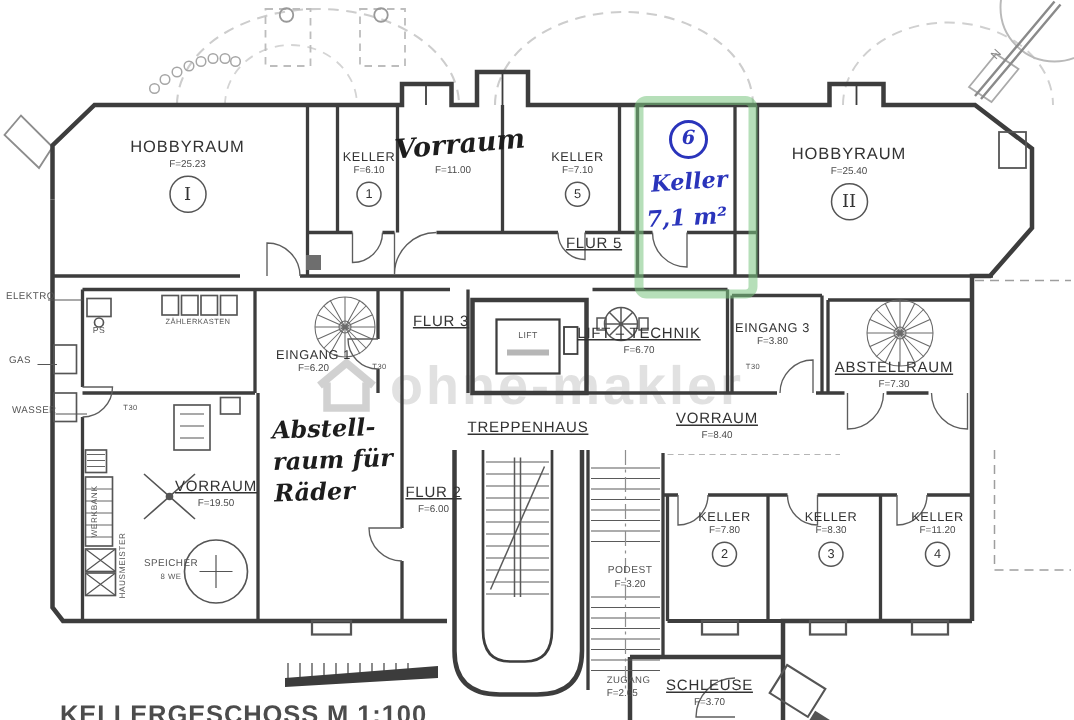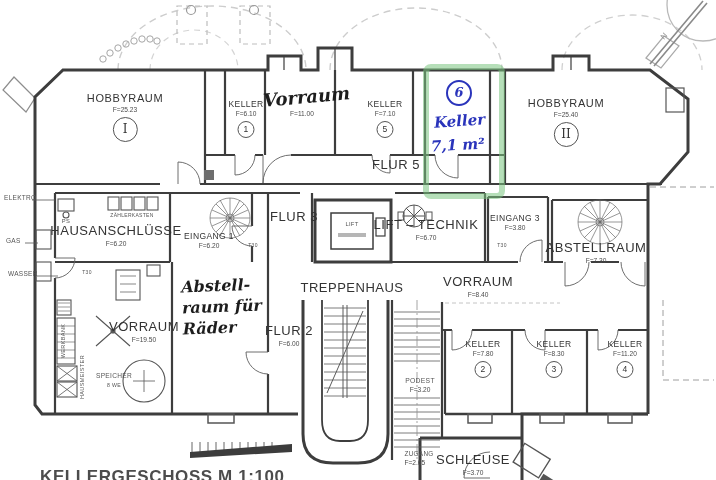--- a/index.html
+++ b/index.html
@@ -2,21 +2,21 @@
 <html><head>
 <meta charset="utf-8">
 <style>
   html,body{margin:0;padding:0;background:#ffffff;}
   .canvas{position:relative;width:716px;height:480px;background:#fff;overflow:hidden;
           font-family:"Liberation Sans",sans-serif;color:#333;}
   svg.plan{position:absolute;left:0;top:0;}
   .lbl{position:absolute;transform:translateX(-50%);text-align:center;line-height:1.2;white-space:nowrap;}
   .rname{font-size:8.5px;letter-spacing:.4px;color:#333;text-align:right;}
   .lg .rname{font-size:11px;letter-spacing:.6px;}
-  .md .rname{font-size:13px;letter-spacing:.5px;}
+  .md .rname{font-size:10px;letter-spacing:.5px;text-decoration:underline;}
   .rarea{font-size:6.6px;color:#4a4a4a;margin-top:1px;}
   .circ{margin:3px auto 0;width:15px;height:15px;border:1px solid #555;border-radius:50%;
         font-size:8.5px;line-height:15px;color:#333;}
   .circ.roman{width:23px;height:23px;font-size:12px;line-height:23px;font-family:"DejaVu Serif",serif;}
   .tiny{font-size:5.8px;color:#555;letter-spacing:.3px;}
   .vert{position:absolute;transform:rotate(-90deg);transform-origin:center;font-size:5.5px;
         letter-spacing:.4px;color:#555;white-space:nowrap;}
   .hand{position:absolute;font-family:"DejaVu Serif",serif;font-style:italic;font-weight:700;
         color:#1d1d1d;white-space:nowrap;}
   .blue{color:#2a34bb;}
@@ -205,20 +205,26 @@
       <rect x="540" y="414" width="24" height="9" stroke-width="1.5"></rect>
       <rect x="608" y="414" width="24" height="9" stroke-width="1.5"></rect>
       <rect x="666" y="88" width="18" height="24" stroke-width="1.2"></rect>
       <g transform="rotate(32 532 462)">
         <rect x="516" y="450" width="30" height="22" stroke-width="1.4"></rect>
         <rect x="548" y="466" width="28" height="10" fill="#555" stroke="none"></rect>
       </g>
     </g>
   </svg>
 
+  <div class="watermark">
+    <svg width="42" height="36" viewBox="0 0 42 36">
+      <path d="M3,18 L21,3 L39,18 M8,16 V33 H34 V16" fill="none" stroke="rgba(70,70,70,.25)" stroke-width="5"></path>
+    </svg>
+    <span>ohne-makler</span>
+  </div>
 
   <div class="lbl lg" style="left:125px;top:92px">
     <div class="rname">HOBBYRAUM</div>
     <div class="rarea">F=25.23</div>
     <div class="circ roman">I</div>
   </div>
 
   <div class="lbl" style="left:246px;top:99px">
     <div class="rname">KELLER</div>
     <div class="rarea">F=6.10</div>
@@ -238,24 +244,20 @@
   <div class="lbl lg" style="left:566px;top:97px">
     <div class="rname">HOBBYRAUM</div>
     <div class="rarea">F=25.40</div>
     <div class="circ roman">II</div>
   </div>
 
   <div class="lbl md" style="left:396px;top:157px">
     <div class="rname">FLUR 5</div>
   </div>
 
-  <div class="lbl md" style="left:116px;top:223px">
-    <div class="rname">HAUSANSCHLÜSSE</div>
-    <div class="rarea">F=6.20</div>
-  </div>
 
   <div class="lbl" style="left:209px;top:231px">
     <div class="rname">EINGANG 1</div>
     <div class="rarea">F=6.20</div>
   </div>
 
   <div class="lbl md" style="left:294px;top:209px">
     <div class="rname">FLUR 3</div>
   </div>
 

